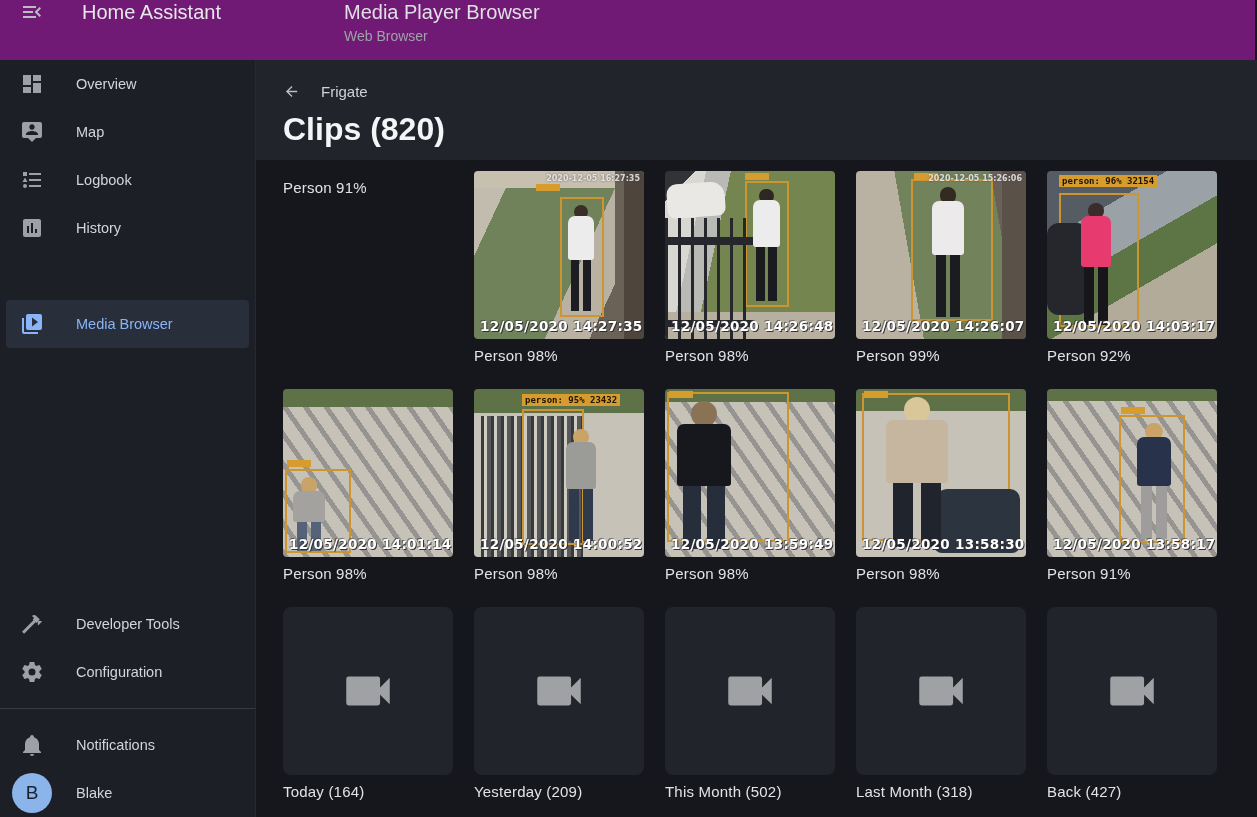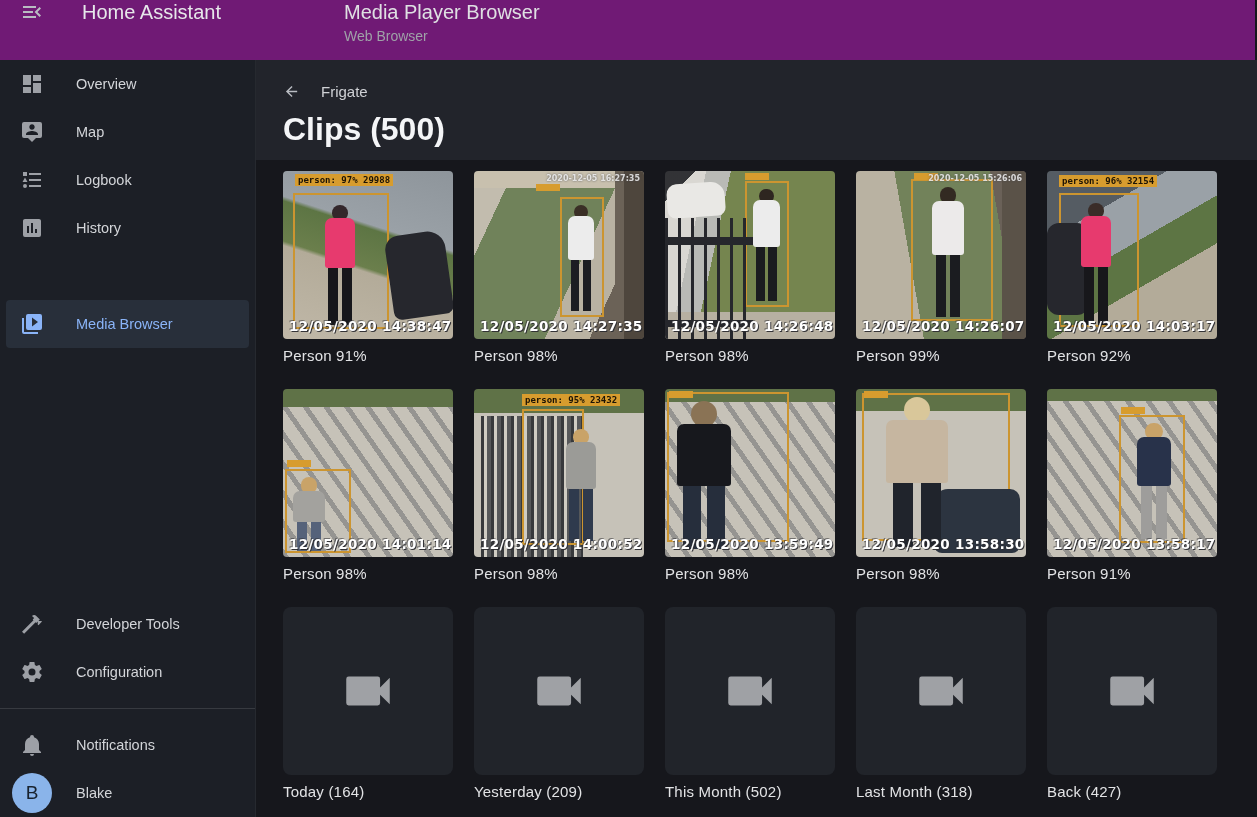--- a/index.html
+++ b/index.html
@@ -252,37 +252,26 @@
 <div class="main">
   <div class="header-band">
     <div class="breadcrumb">
       <span class="ic">
           <svg viewBox="0 0 24 24">
             <path d="M20,11V13H8L13.5,18.5L12.08,19.92L4.16,12L12.08,4.08L13.5,5.5L8,11H20Z"></path>
           </svg>
         </span>
       <span class="breadcrumb-label">Frigate</span>
     </div>
-    <div class="page-title">Clips (500)</div>
+    <div class="page-title">Clips (820)</div>
   </div>
 
   <div class="grid">
 
     <div class="card">
-      <div class="scene sc1">
-        <div class="person">
-            <div class="head"></div>
-            <div class="torso"></div>
-            <div class="legs"></div>
-          </div>
-        <div class="bbox"></div>
-        <div class="chip">person: 97% 29988</div>
-
-        <div class="ts">12/05/2020 14:38:47</div>
-      </div>
       <div class="caption">Person 91%</div>
     </div>
 
     <div class="card">
       <div class="scene sc2">
         <div class="person">
             <div class="head"></div>
             <div class="torso"></div>
             <div class="legs"></div>
           </div>

